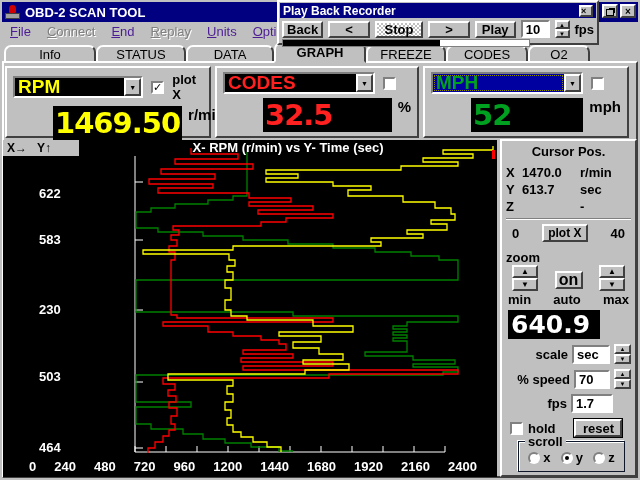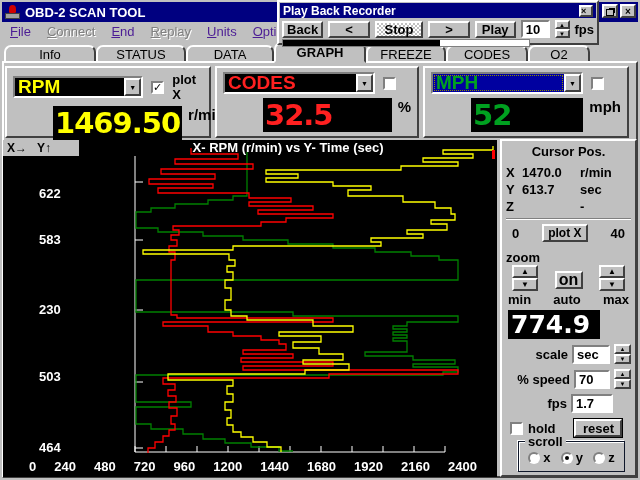--- a/index.html
+++ b/index.html
@@ -318,21 +318,21 @@
       <div class="btn95">▲</div>
       <div class="btn95">▼</div>
     </div>
   </div>
   <div class="mam">
     <span>min</span>
     <span>auto</span>
     <span>max</span>
   </div>
 
-  <div class="bigval">774.9</div>
+  <div class="bigval">640.9</div>
 
   <div class="frow">
     <span>scale</span>
     <div class="field" style="width:38px">sec</div>
     <div class="smallspin">
       <div class="btn95">▲</div>
       <div class="btn95">▼</div>
     </div>
   </div>
 

